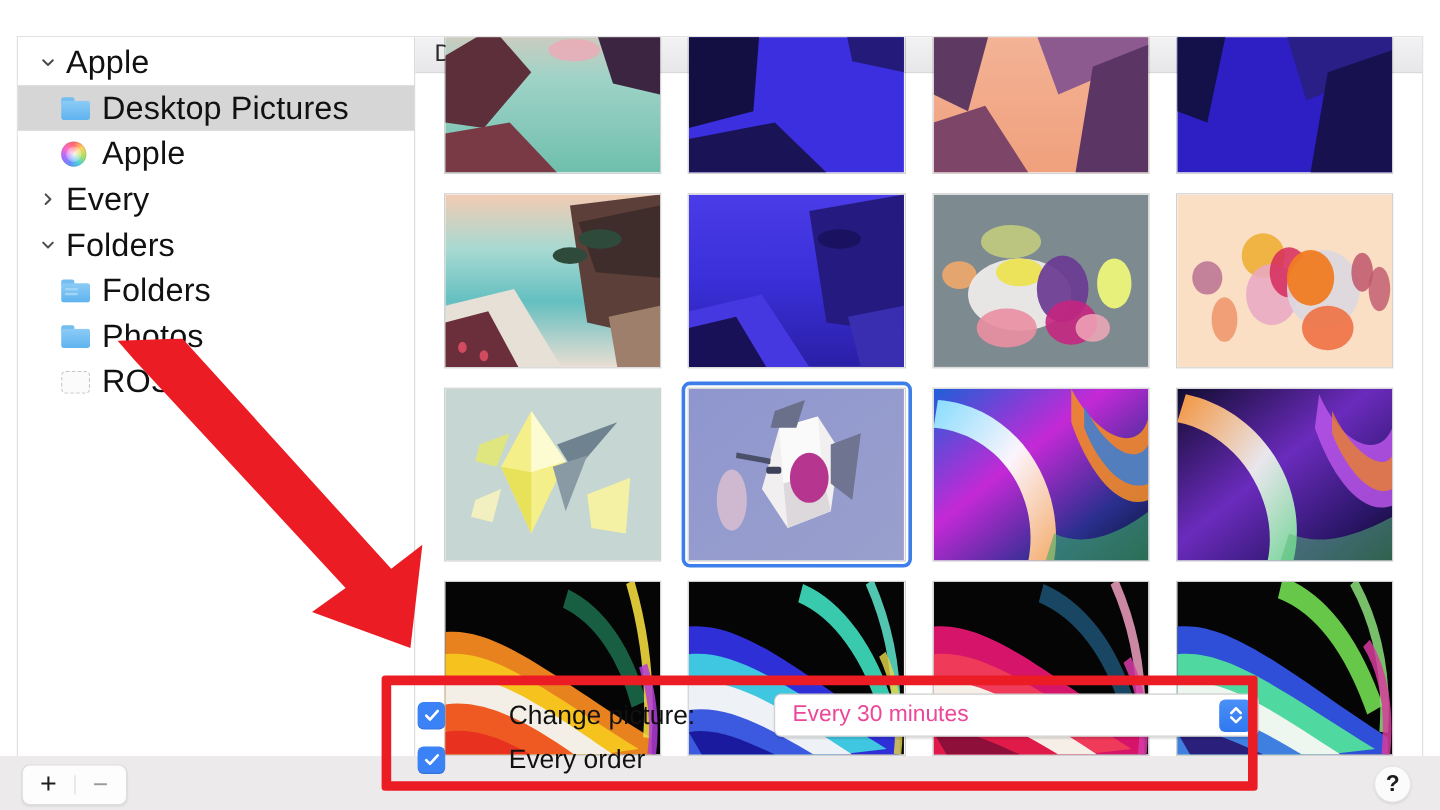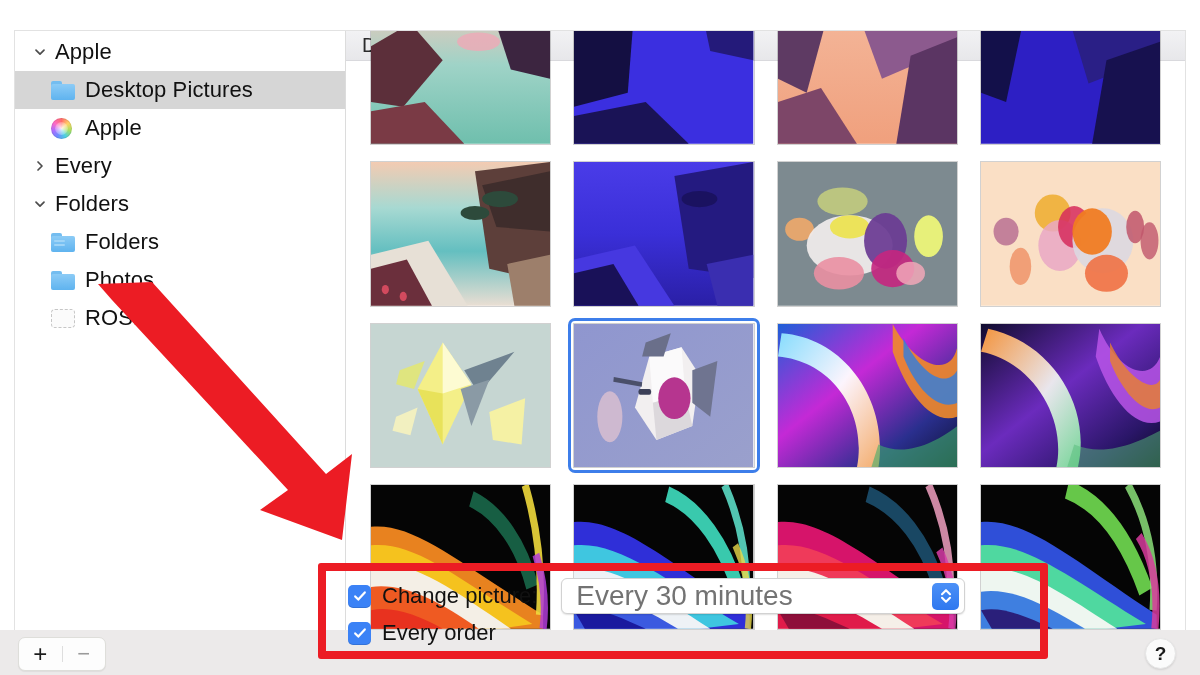--- a/index.html
+++ b/index.html
@@ -33,21 +33,21 @@
     background: #ffffff;
     border-right: 1px solid #dcdcdc;
     padding-top: 2px;
     position: relative;
     flex: 0 0 331px;
   }
   .sb-row {
     display: flex; align-items: center;
     height: 38px;
     padding-left: 14px;
-    font-size: 22px;
+    font-size: 27px;
     color: #111;
     letter-spacing: .1px;
   }
   .sb-row.selected { background: #d6d6d6; }
   .sb-disc {
     width: 22px; flex: 0 0 22px;
     display: flex; align-items: center; justify-content: center;
     color: #4d4d4d;
   }
   .sb-disc svg { display: block; }
@@ -163,21 +163,21 @@
     display: flex; align-items: center; justify-content: center;
     font-size: 19px; color: #1b1b1b; font-weight: 600;
   }
 
   
   .options {
     position: absolute;
     left: 348px; top: 578px;
     display: flex; flex-direction: column; gap: 6px;
   }
-  .opt-row { display: flex; align-items: center; }
+  .opt-row { display: flex; align-items: center; gap: 42px; }
   .checkbox {
     width: 23px; height: 23px; border-radius: 5px;
     background: #3b82f6;
     display: flex; align-items: center; justify-content: center;
     flex: 0 0 23px;
     box-shadow: inset 0 -1px 0 rgba(0,0,0,.12);
   }
   .checkbox svg { display: block; }
   .opt-label {
     font-size: 22px; color: #111; margin-left: 11px; white-space: nowrap;
@@ -186,21 +186,21 @@
     margin-left: 24px;
     width: 404px; height: 36px;
     background: #ffffff;
     border: 1px solid #d2d2d2;
     border-radius: 6px;
     box-shadow: 0 1px 1.5px rgba(0,0,0,.12);
     display: flex; align-items: center;
     padding: 0 5px 0 14px;
     position: relative;
   }
-  .popup-value { font-size: 28px; color: #737373; flex: 1; white-space: nowrap; }
+  .popup-value { font-size: 19px; color: #ec4899; flex: 1; white-space: nowrap; }
   .stepper {
     width: 27px; height: 27px; border-radius: 5px;
     background: linear-gradient(#4b90f7, #2f78ef);
     display: flex; flex-direction: column;
     align-items: center; justify-content: center;
     flex: 0 0 27px;
   }
   .stepper svg { display: block; }
 
   

